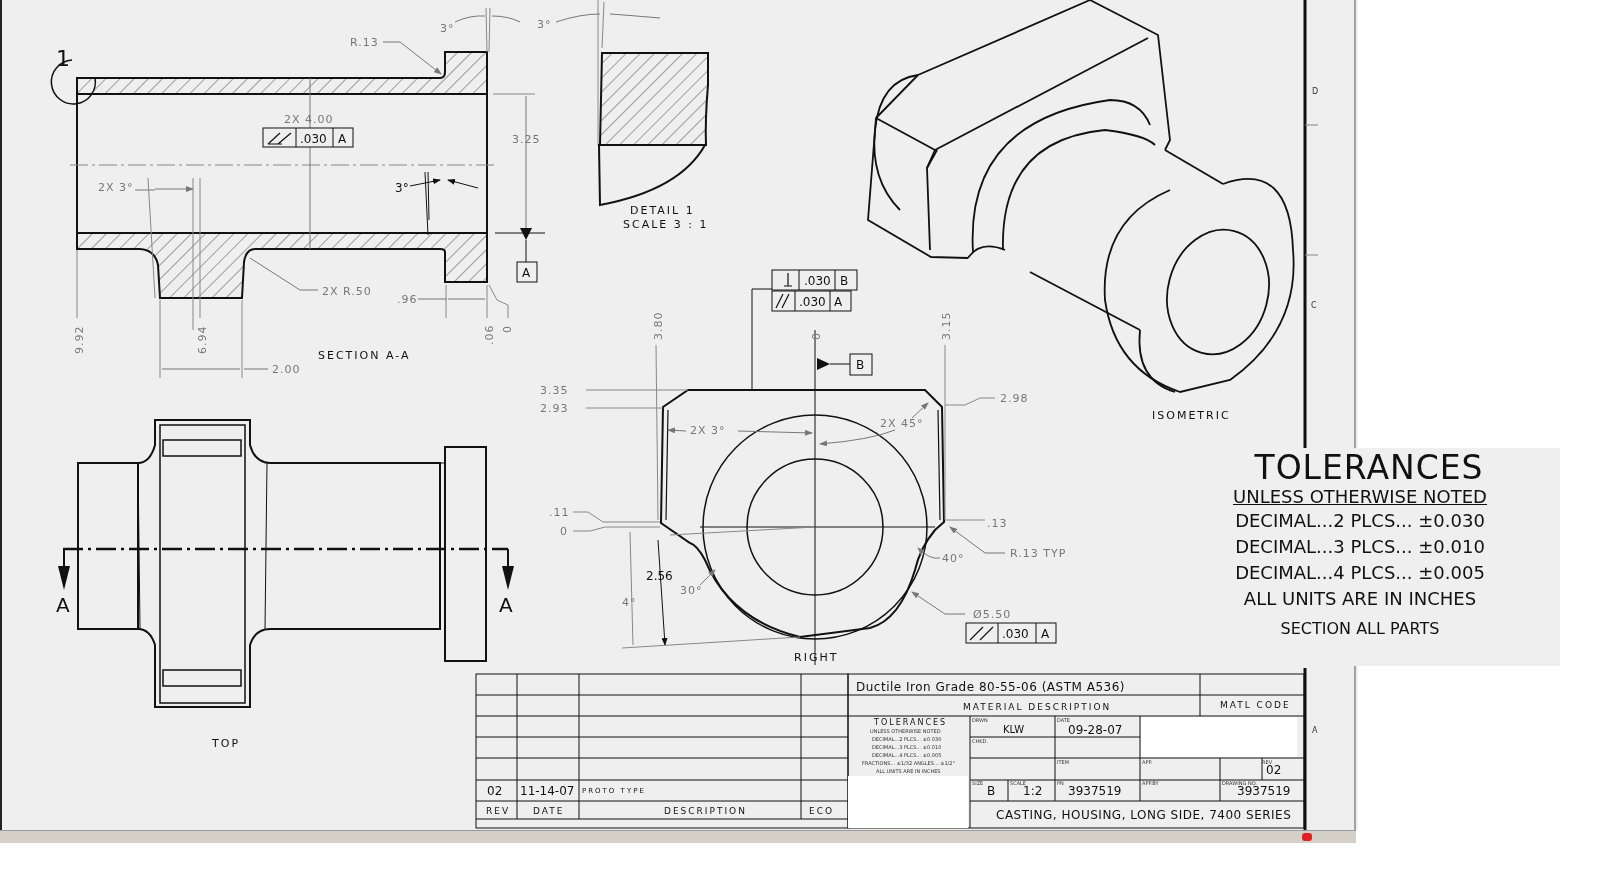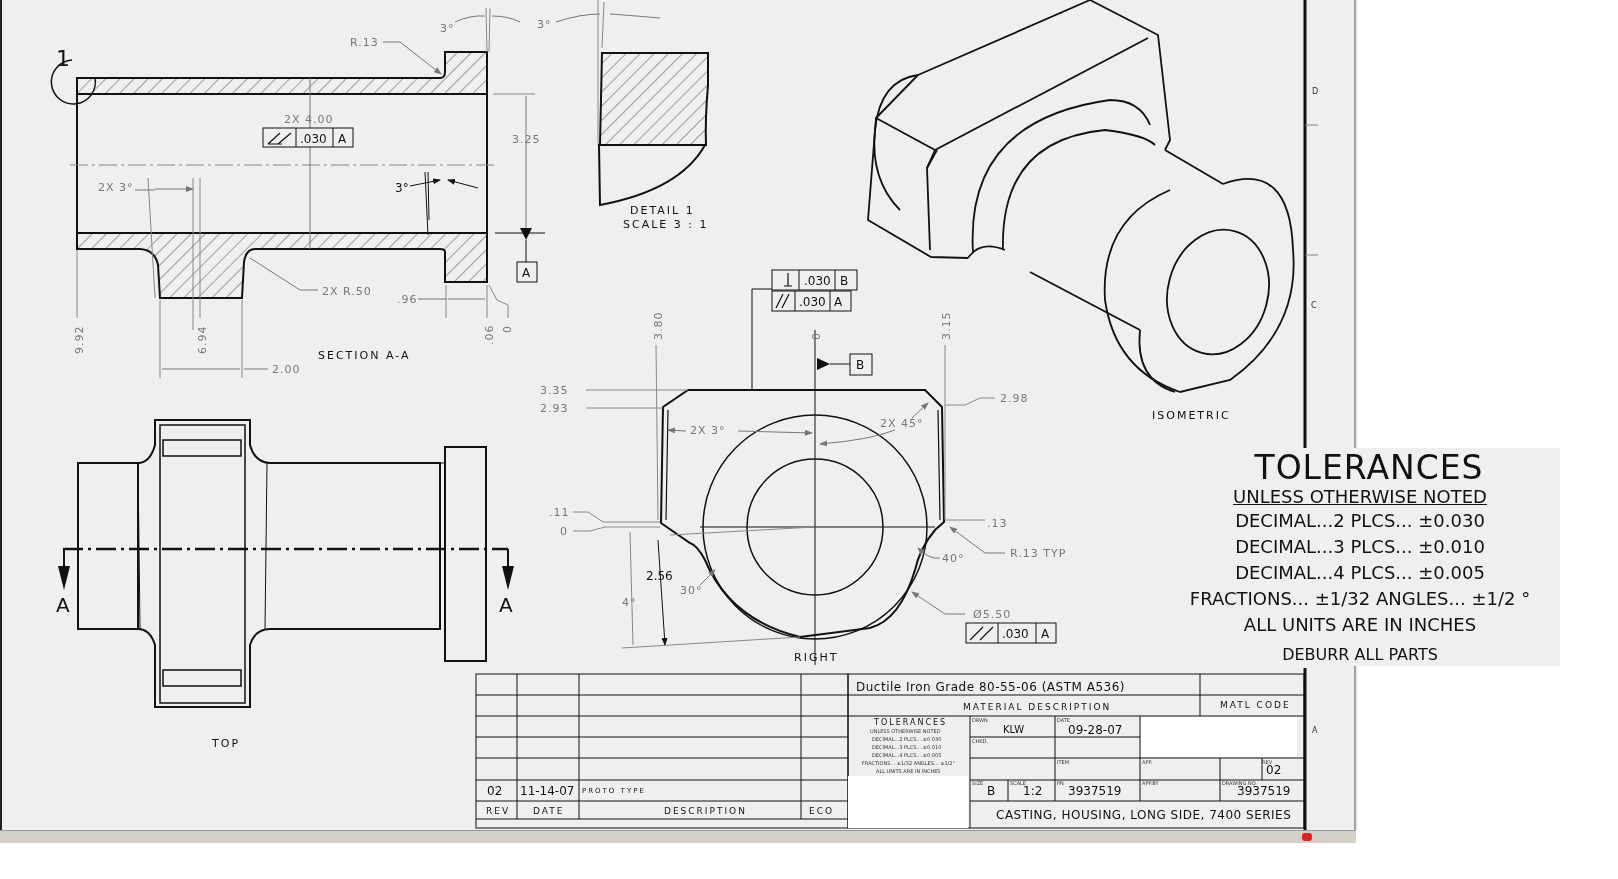--- a/index.html
+++ b/index.html
@@ -325,16 +325,15 @@
   <text x="1237" y="795" class="tb">3937519</text>
   <text x="996" y="819" class="tb" style="font-size:12px;letter-spacing:0.5px">CASTING, HOUSING, LONG SIDE, 7400 SERIES</text>
 </svg>
 
 <div id="tolerances">
   <div class="t-title">TOLERANCES</div>
   <div class="t-sub">UNLESS OTHERWISE NOTED</div>
   <div class="t-line">DECIMAL...2 PLCS... ±0.030</div>
   <div class="t-line">DECIMAL...3 PLCS... ±0.010</div>
   <div class="t-line">DECIMAL...4 PLCS... ±0.005</div>
-  <div class="t-line">FRACTIONS... ±1/32 ANGLES... ±1/2 °</div>
   <div class="t-line">ALL UNITS ARE IN INCHES</div>
-  <div class="t-deburr">DEBURR ALL PARTS</div>
+  <div class="t-deburr">SECTION ALL PARTS</div>
 </div>
 
 </body></html>

